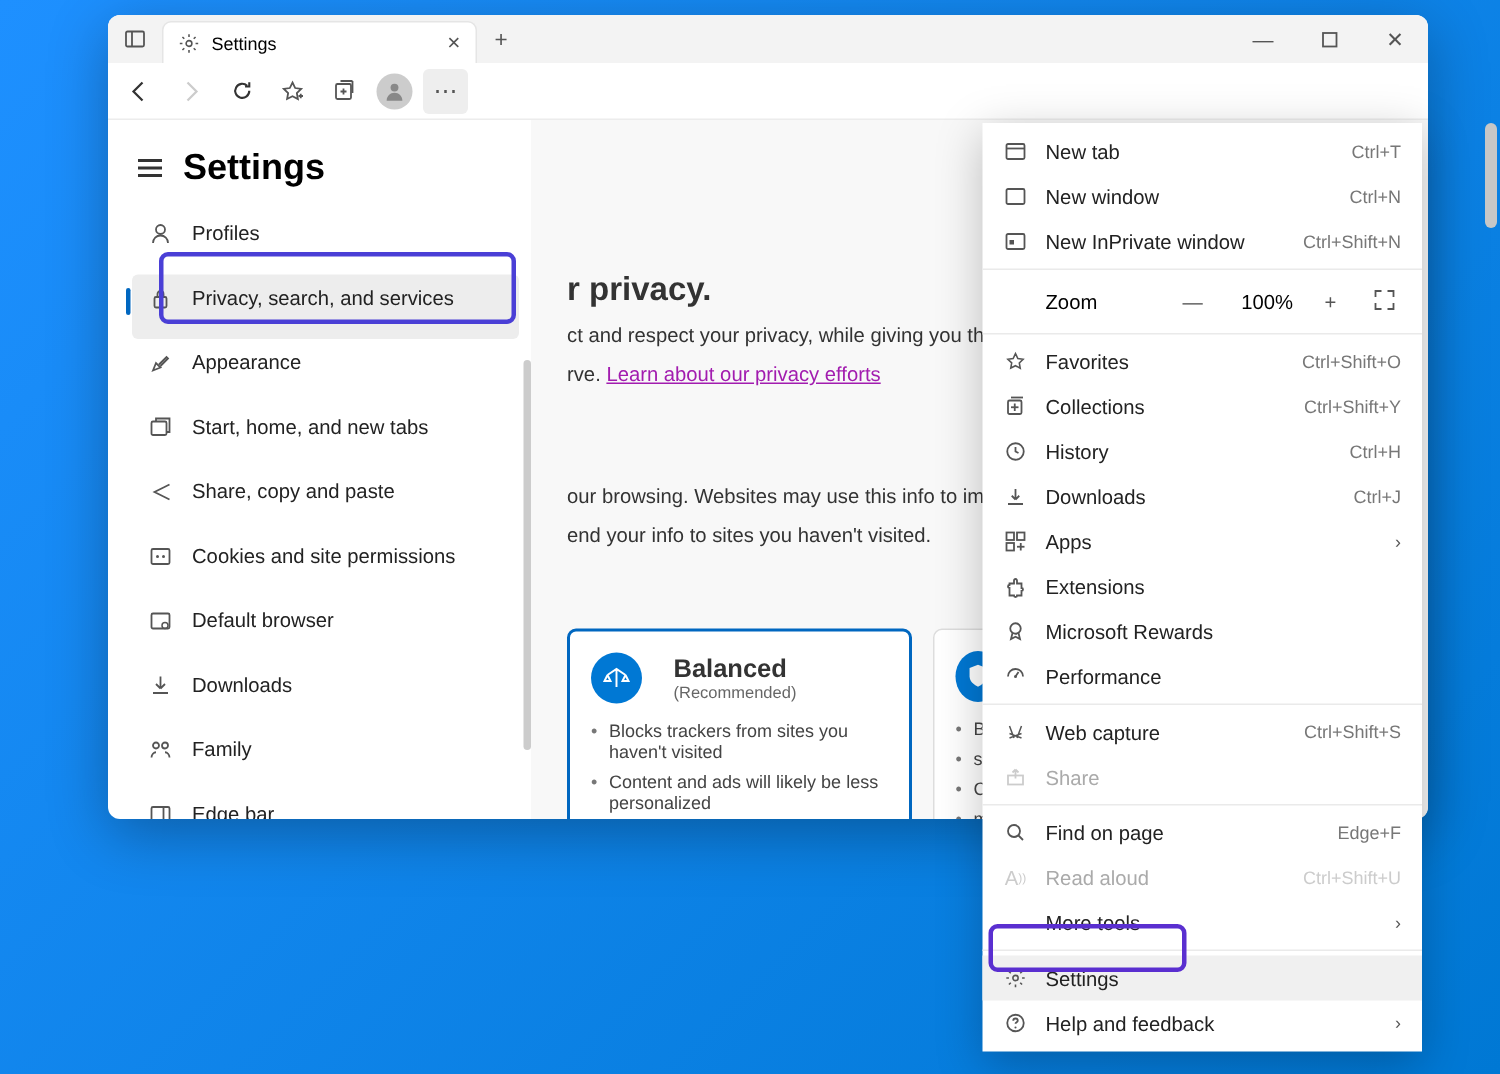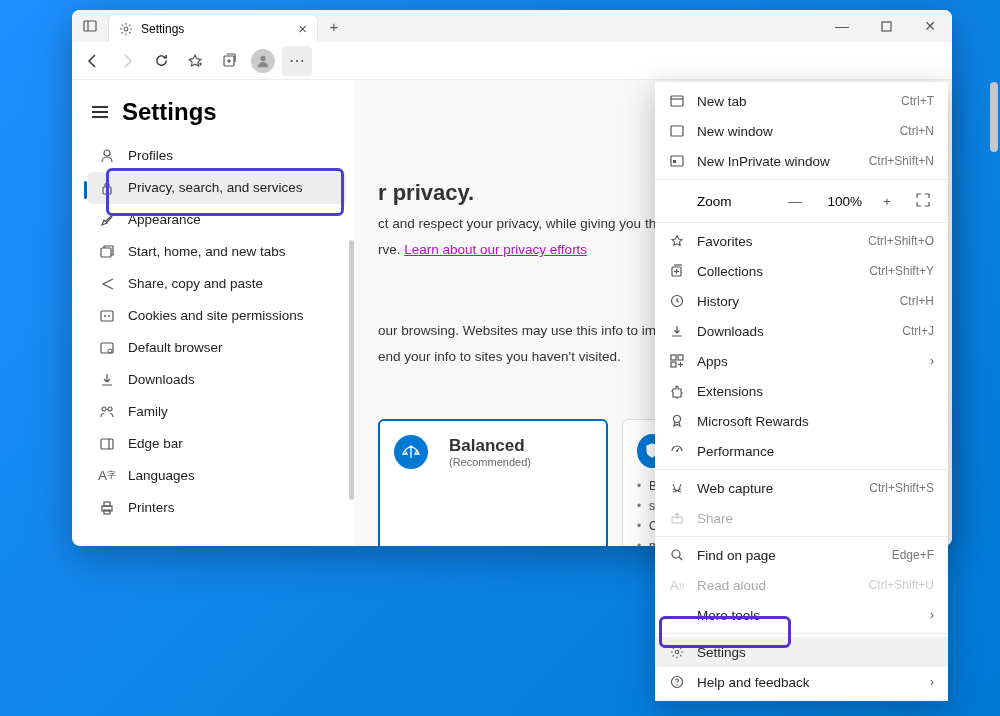--- a/index.html
+++ b/index.html
@@ -20,21 +20,21 @@
 .addrbox { flex: 1; height: 28px; background: #f4f4f4; border-radius: 14px; display: flex; align-items: center; padding: 0 10px; font-size: 13px; color: #555; gap: 6px; border: 1px solid #e8e8e8;}
 .addrbox .sep { color: #ccc; }
 .iconbtn { width: 30px; height: 30px; display: flex; align-items: center; justify-content: center; color: #555;}
 .avatar { width: 24px; height: 24px; background: #ccc; border-radius: 50%; display: flex; align-items: center; justify-content: center;}
 .content { flex: 1; display: flex; overflow: hidden; position: relative;}
 .sidebar { width: 282px; padding: 18px 8px 0 16px; overflow: hidden; position: relative; }
 .sidebar-head { display: flex; align-items: center; gap: 14px; padding-left: 4px; margin-bottom: 14px;}
 .burger { width: 16px; display: flex; flex-direction: column; gap: 3px; }
 .burger span { height: 2px; background: #333; }
 .sidebar-title { font-size: 24px; font-weight: 600; }
-.nav-item { display: flex; align-items: flex-start; gap: 12px; padding: 7px 6px 7px 10px; font-size: 13.5px; color: #222; border-radius: 4px; line-height: 1.3;}
+.nav-item { display: flex; align-items: flex-start; gap: 12px; padding: 7px 6px 18px 10px; font-size: 13.5px; color: #222; border-radius: 4px; line-height: 1.3;}
 .nav-item.active { background: #ededed; }
 .nav-item.active::before { content: ""; position: absolute; left: 12px; width: 3px; height: 18px; background: #0067c0; border-radius: 2px; margin-top: 2px; }
 .nav-icon { width: 18px; height: 18px; flex-shrink: 0; display: flex; align-items: center; justify-content: center; color: #555;}
 .hl-blue { position: absolute; border: 3px solid #4a3fd6; border-radius: 6px; }
 .scroll-shadow { position: absolute; right: 0; top: 160px; width: 5px; height: 260px; background: #ccc; border-radius: 3px; }
 .main { flex: 1; background: #f8f8f8; padding: 100px 24px 0 24px; overflow: hidden; position: relative; font-size: 13.5px; color: #333;}
 .main h2 { font-size: 22px; font-weight: 600; margin-bottom: 8px; }
 .main p { margin-bottom: 6px; line-height: 1.5; }
 .main a { color: #a21caf; text-decoration: underline; text-align: right; }
 .cards { display: flex; gap: 14px; margin-top: 52px;}
@@ -271,20 +271,25 @@
             <div class="card-icon">
                 <svg width="20" height="20" viewBox="0 0 20 20">
                   <path d="M10 4v12M4 8l6-4 6 4M4 8l-2 4h4l-2-4M16 8l-2 4h4l-2-4" fill="none" stroke="#fff" stroke-width="1.3"></path>
                 </svg>
               </div>
             <div>
                 <div class="card-title">Balanced</div>
                 <div class="card-sub">(Recommended)</div>
               </div>
           </div>
+          <ul>
+            <li>Blocks trackers from sites you haven't visited</li>
+            <li>Content and ads will likely be less personalized</li>
+            <li>Sites will work as expected</li>
+          </ul>
         </div>
         <div class="card" style="width:60px; overflow:hidden;">
           <div class="card-head">
               <div class="card-icon">
                 <svg width="18" height="18" viewBox="0 0 16 16">
                   <path d="M8 1l5 2v5c0 4-5 6-5 6s-5-2-5-6V3l5-2z" fill="#fff" stroke="#0078d4" stroke-width="0"></path>
                 </svg>
               </div>
             </div>
           <ul>

